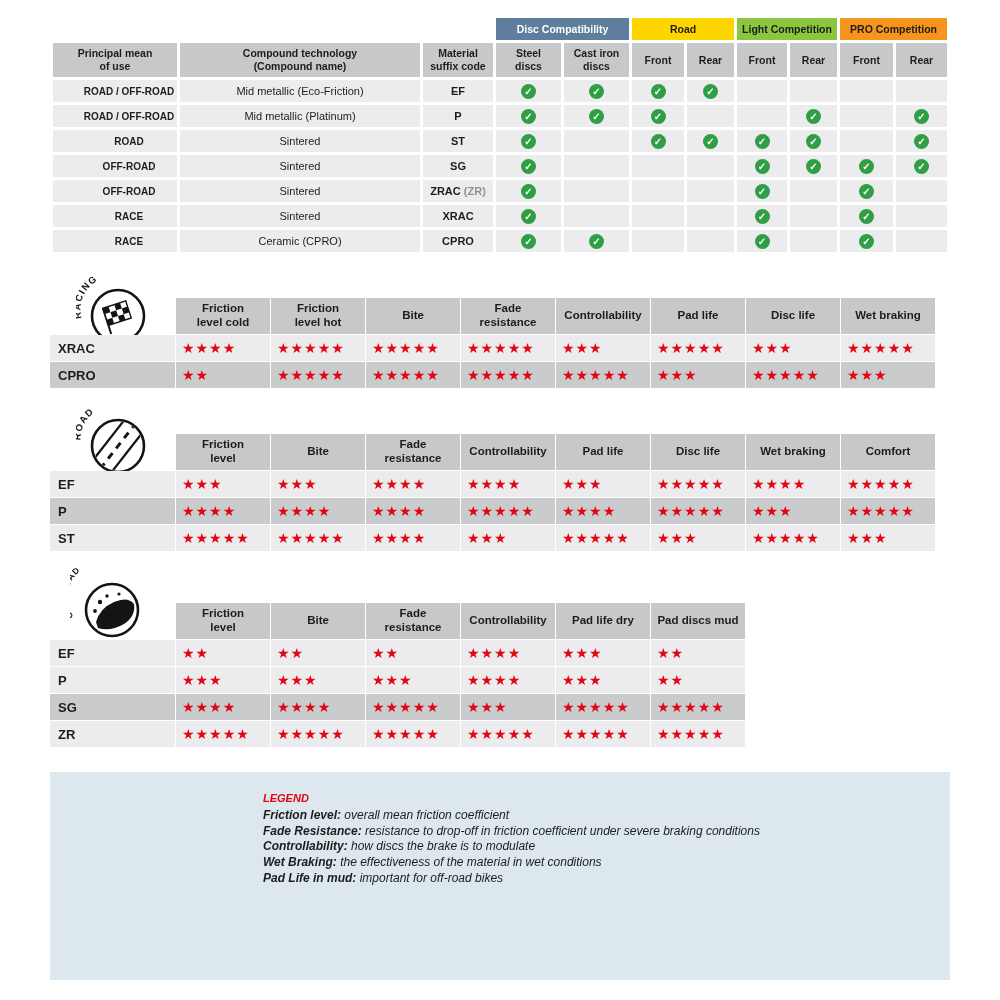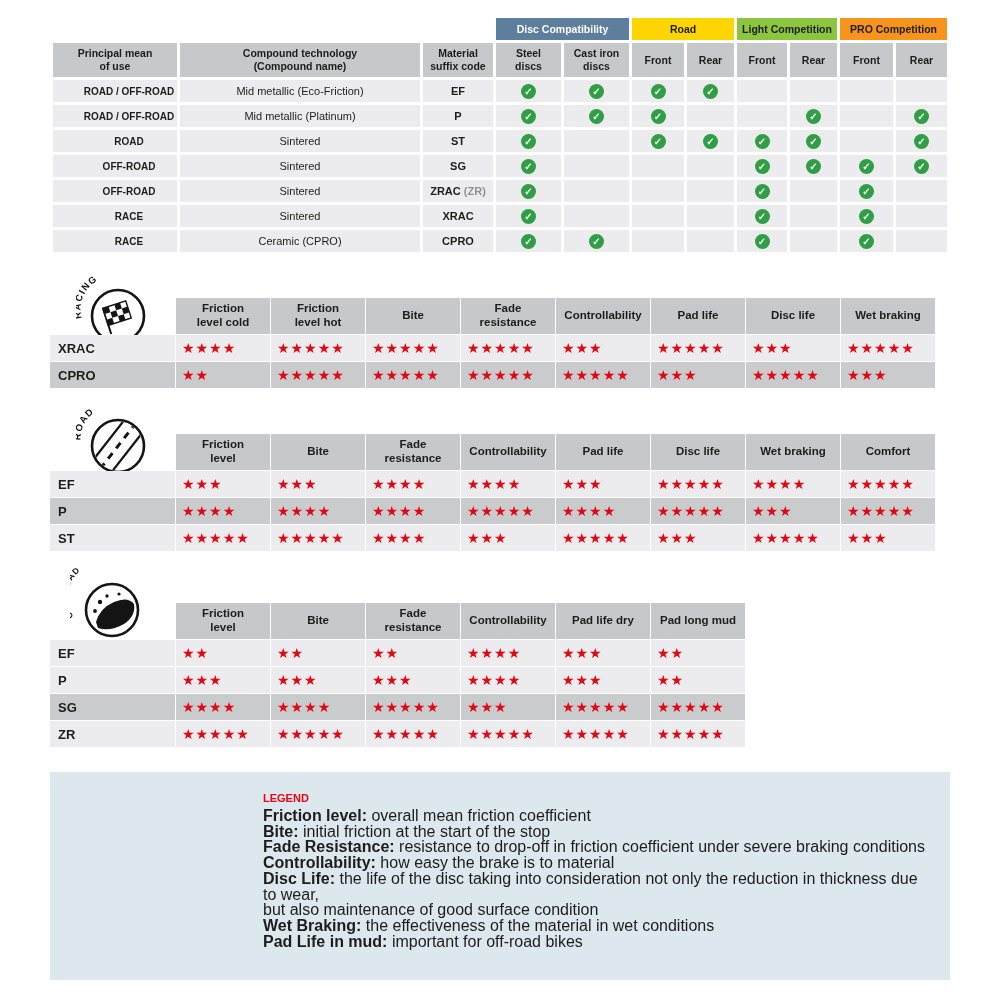--- a/index.html
+++ b/index.html
@@ -66,23 +66,23 @@
   .arc-text { font-size: 9.5px; font-weight: bold; fill: #141414; letter-spacing: 1.2px;
               font-family: "Liberation Sans", sans-serif; }
   .arc-text-sm { font-size: 8.5px; font-weight: bold; fill: #141414; letter-spacing: 0.8px;
               font-family: "Liberation Sans", sans-serif; }
 
   
   .legend {
     position: absolute; left: 50px; top: 772px; width: 900px; height: 208px;
     background: var(--legend-bg, #dce7ee);
   }
-  .legend-content { padding: 20px 20px 0 213px; }
+  .legend-content { padding: 20px 20px 0 213px; font-style: italic; }
   .legend-title { color: var(--star-red, #e30613); font-weight: bold; font-size: 11px; margin-bottom: 4px; }
-  .legend-item { font-size: 16px; line-height: 15.7px; color: #1d1d1b; }
+  .legend-item { font-size: 12px; line-height: 15.7px; color: #1d1d1b; }
   .legend-term { font-weight: bold; }
   .legend-desc { white-space: pre-line; }
 </style>
 </head>
 <body>
 
 <table class="compat">
   <colgroup>
     <col style="width:124px">
       <col style="width:240px">
@@ -343,21 +343,21 @@
 </svg>
 <div class="rt-grid" style="left: 50px; top: 603px; grid-template-columns: 125px repeat(6, 94px);">
     <div class="rt-blank"></div>
     <div class="rt-head">Friction
 level</div>
     <div class="rt-head">Bite</div>
     <div class="rt-head">Fade
 resistance</div>
     <div class="rt-head">Controllability</div>
     <div class="rt-head">Pad life dry</div>
-    <div class="rt-head">Pad long mud</div>
+    <div class="rt-head">Pad discs mud</div>
     <div class="rt-label">EF</div>
     <div class="rt-stars">★★</div>
     <div class="rt-stars">★★</div>
     <div class="rt-stars">★★</div>
     <div class="rt-stars">★★★★</div>
     <div class="rt-stars">★★★</div>
     <div class="rt-stars">★★</div>
     <div class="rt-label">P</div>
     <div class="rt-stars">★★★</div>
     <div class="rt-stars">★★★</div>
@@ -379,22 +379,19 @@
     <div class="rt-stars">★★★★★</div>
     <div class="rt-stars">★★★★★</div>
     <div class="rt-stars">★★★★★</div>
   </div>
 
 <div class="legend">
   <div class="legend-content">
     <div class="legend-title">LEGEND</div>
     <div>
         <div class="legend-item"><span class="legend-term">Friction level: </span><span class="legend-desc">overall mean friction coefficient</span></div>
-        <div class="legend-item"><span class="legend-term">Bite: </span><span class="legend-desc">initial friction at the start of the stop</span></div>
         <div class="legend-item"><span class="legend-term">Fade Resistance: </span><span class="legend-desc">resistance to drop-off in friction coefficient under severe braking conditions</span></div>
-        <div class="legend-item"><span class="legend-term">Controllability: </span><span class="legend-desc">how easy the brake is to material</span></div>
-        <div class="legend-item"><span class="legend-term">Disc Life: </span><span class="legend-desc">the life of the disc taking into consideration not only the reduction in thickness due to wear,
-but also maintenance of good surface condition</span></div>
+        <div class="legend-item"><span class="legend-term">Controllability: </span><span class="legend-desc">how discs the brake is to modulate</span></div>
         <div class="legend-item"><span class="legend-term">Wet Braking: </span><span class="legend-desc">the effectiveness of the material in wet conditions</span></div>
         <div class="legend-item"><span class="legend-term">Pad Life in mud: </span><span class="legend-desc">important for off-road bikes</span></div>
       </div>
   </div>
 </div>
 
 </body></html>

